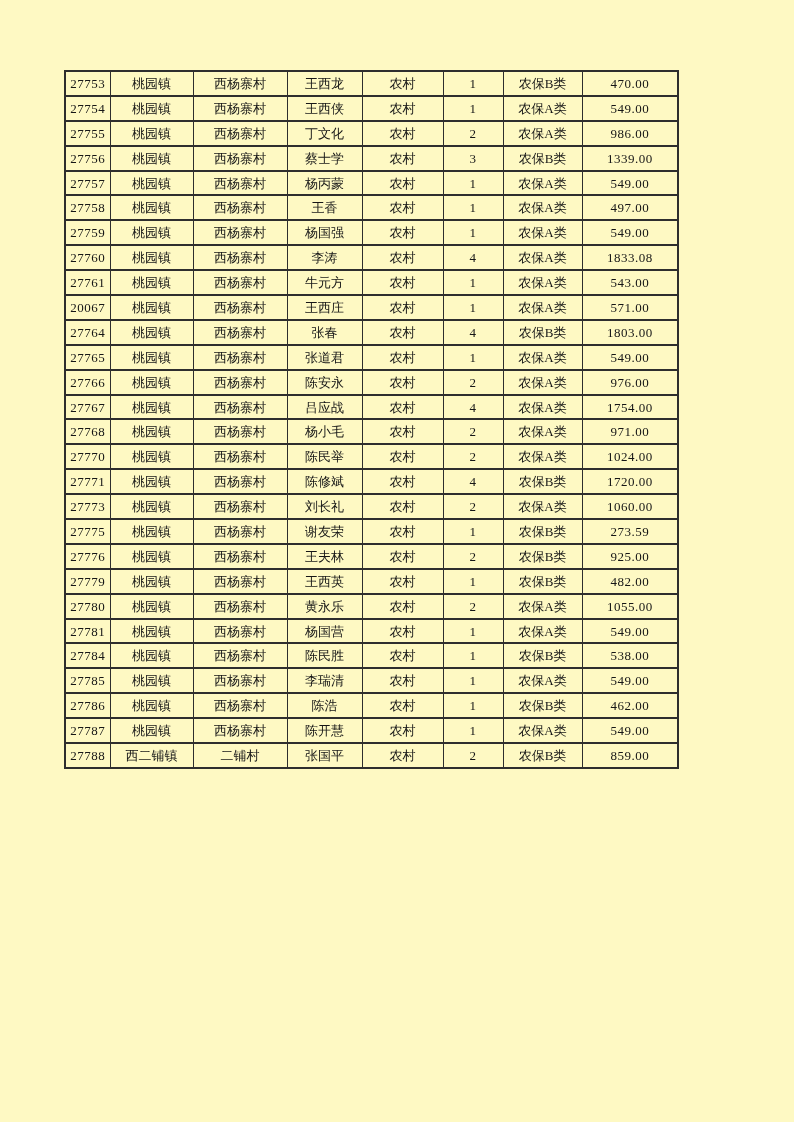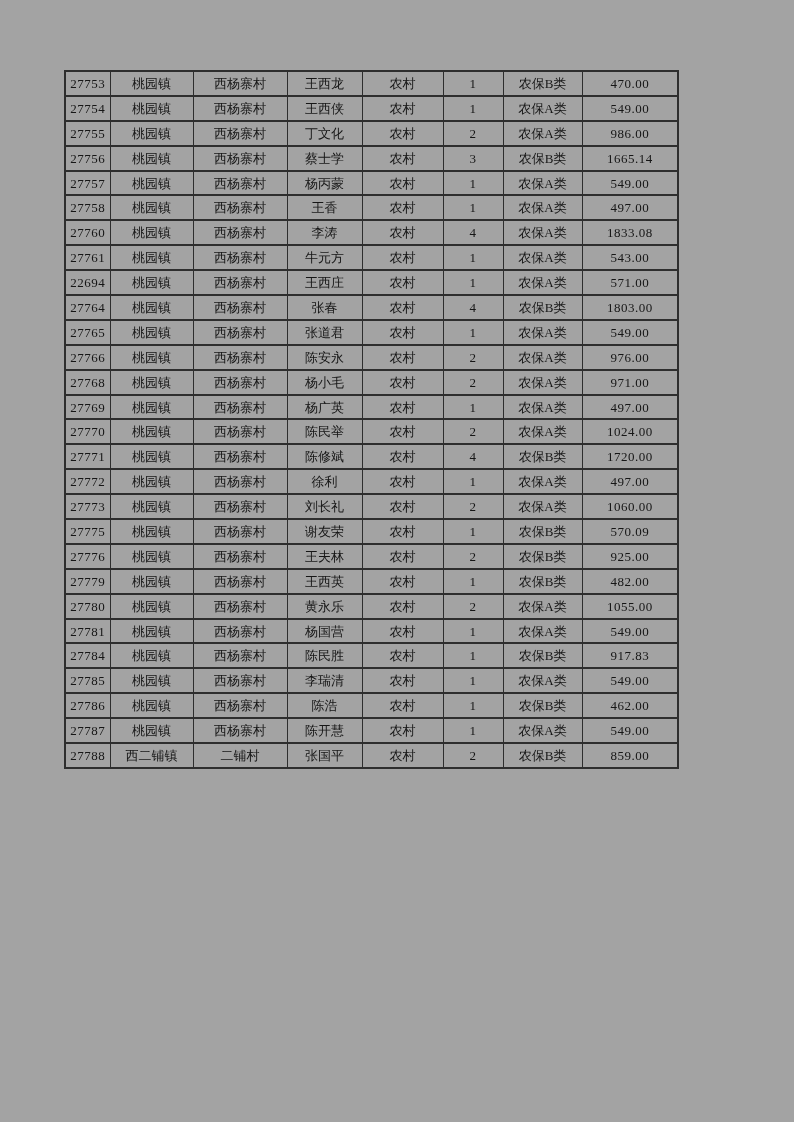--- a/index.html
+++ b/index.html
@@ -6,21 +6,21 @@
   html, body {
     width: 794px;
     height: 1122px;
     background: #ffffff;
     font-family: "Liberation Serif", "DejaVu Serif", serif;
   }
   .page {
     position: relative;
     width: 794px;
     height: 1122px;
-    background: #a3a3a3;
+    background: #fef9c3;
     overflow: hidden;
   }
   table.roster {
     position: absolute;
     left: 64px;
     top: 70px;
     width: 613px;
     border-collapse: collapse;
     table-layout: fixed;
     border: 2px solid #2e2e2e;
@@ -91,21 +91,21 @@
           <td class="num">986.00</td>
         </tr>
         <tr>
           <td class="num">27756</td>
           <td>桃园镇</td>
           <td>西杨寨村</td>
           <td>蔡士学</td>
           <td>农村</td>
           <td class="num">3</td>
           <td>农保B类</td>
-          <td class="num">1665.14</td>
+          <td class="num">1339.00</td>
         </tr>
         <tr>
           <td class="num">27757</td>
           <td>桃园镇</td>
           <td>西杨寨村</td>
           <td>杨丙蒙</td>
           <td>农村</td>
           <td class="num">1</td>
           <td>农保A类</td>
           <td class="num">549.00</td>
@@ -114,41 +114,51 @@
           <td class="num">27758</td>
           <td>桃园镇</td>
           <td>西杨寨村</td>
           <td>王香</td>
           <td>农村</td>
           <td class="num">1</td>
           <td>农保A类</td>
           <td class="num">497.00</td>
         </tr>
         <tr>
+          <td class="num">27759</td>
+          <td>桃园镇</td>
+          <td>西杨寨村</td>
+          <td>杨国强</td>
+          <td>农村</td>
+          <td class="num">1</td>
+          <td>农保A类</td>
+          <td class="num">549.00</td>
+        </tr>
+        <tr>
           <td class="num">27760</td>
           <td>桃园镇</td>
           <td>西杨寨村</td>
           <td>李涛</td>
           <td>农村</td>
           <td class="num">4</td>
           <td>农保A类</td>
           <td class="num">1833.08</td>
         </tr>
         <tr>
           <td class="num">27761</td>
           <td>桃园镇</td>
           <td>西杨寨村</td>
           <td>牛元方</td>
           <td>农村</td>
           <td class="num">1</td>
           <td>农保A类</td>
           <td class="num">543.00</td>
         </tr>
         <tr>
-          <td class="num">22694</td>
+          <td class="num">20067</td>
           <td>桃园镇</td>
           <td>西杨寨村</td>
           <td>王西庄</td>
           <td>农村</td>
           <td class="num">1</td>
           <td>农保A类</td>
           <td class="num">571.00</td>
         </tr>
         <tr>
           <td class="num">27764</td>
@@ -174,88 +184,78 @@
           <td class="num">27766</td>
           <td>桃园镇</td>
           <td>西杨寨村</td>
           <td>陈安永</td>
           <td>农村</td>
           <td class="num">2</td>
           <td>农保A类</td>
           <td class="num">976.00</td>
         </tr>
         <tr>
+          <td class="num">27767</td>
+          <td>桃园镇</td>
+          <td>西杨寨村</td>
+          <td>吕应战</td>
+          <td>农村</td>
+          <td class="num">4</td>
+          <td>农保A类</td>
+          <td class="num">1754.00</td>
+        </tr>
+        <tr>
           <td class="num">27768</td>
           <td>桃园镇</td>
           <td>西杨寨村</td>
           <td>杨小毛</td>
           <td>农村</td>
           <td class="num">2</td>
           <td>农保A类</td>
           <td class="num">971.00</td>
         </tr>
         <tr>
-          <td class="num">27769</td>
-          <td>桃园镇</td>
-          <td>西杨寨村</td>
-          <td>杨广英</td>
-          <td>农村</td>
-          <td class="num">1</td>
-          <td>农保A类</td>
-          <td class="num">497.00</td>
-        </tr>
-        <tr>
           <td class="num">27770</td>
           <td>桃园镇</td>
           <td>西杨寨村</td>
           <td>陈民举</td>
           <td>农村</td>
           <td class="num">2</td>
           <td>农保A类</td>
           <td class="num">1024.00</td>
         </tr>
         <tr>
           <td class="num">27771</td>
           <td>桃园镇</td>
           <td>西杨寨村</td>
           <td>陈修斌</td>
           <td>农村</td>
           <td class="num">4</td>
           <td>农保B类</td>
           <td class="num">1720.00</td>
         </tr>
         <tr>
-          <td class="num">27772</td>
-          <td>桃园镇</td>
-          <td>西杨寨村</td>
-          <td>徐利</td>
-          <td>农村</td>
-          <td class="num">1</td>
-          <td>农保A类</td>
-          <td class="num">497.00</td>
-        </tr>
-        <tr>
           <td class="num">27773</td>
           <td>桃园镇</td>
           <td>西杨寨村</td>
           <td>刘长礼</td>
           <td>农村</td>
           <td class="num">2</td>
           <td>农保A类</td>
           <td class="num">1060.00</td>
         </tr>
         <tr>
           <td class="num">27775</td>
           <td>桃园镇</td>
           <td>西杨寨村</td>
           <td>谢友荣</td>
           <td>农村</td>
           <td class="num">1</td>
           <td>农保B类</td>
-          <td class="num">570.09</td>
+          <td class="num">273.59</td>
         </tr>
         <tr>
           <td class="num">27776</td>
           <td>桃园镇</td>
           <td>西杨寨村</td>
           <td>王夫林</td>
           <td>农村</td>
           <td class="num">2</td>
           <td>农保B类</td>
           <td class="num">925.00</td>
@@ -291,21 +291,21 @@
           <td class="num">549.00</td>
         </tr>
         <tr>
           <td class="num">27784</td>
           <td>桃园镇</td>
           <td>西杨寨村</td>
           <td>陈民胜</td>
           <td>农村</td>
           <td class="num">1</td>
           <td>农保B类</td>
-          <td class="num">917.83</td>
+          <td class="num">538.00</td>
         </tr>
         <tr>
           <td class="num">27785</td>
           <td>桃园镇</td>
           <td>西杨寨村</td>
           <td>李瑞清</td>
           <td>农村</td>
           <td class="num">1</td>
           <td>农保A类</td>
           <td class="num">549.00</td>

